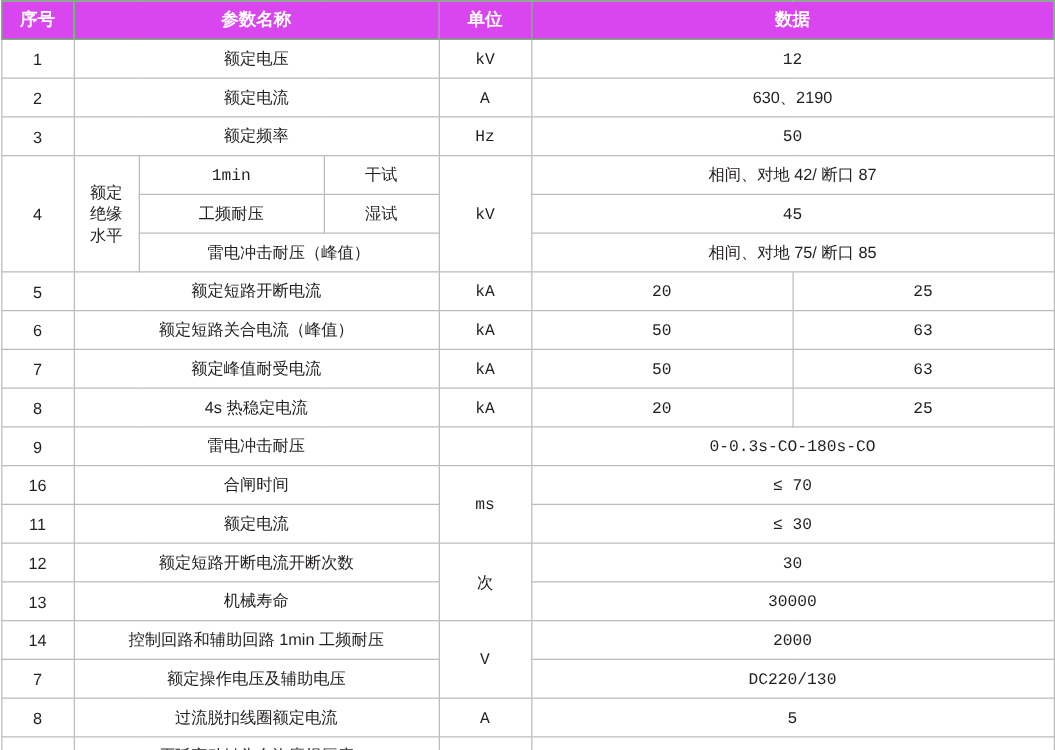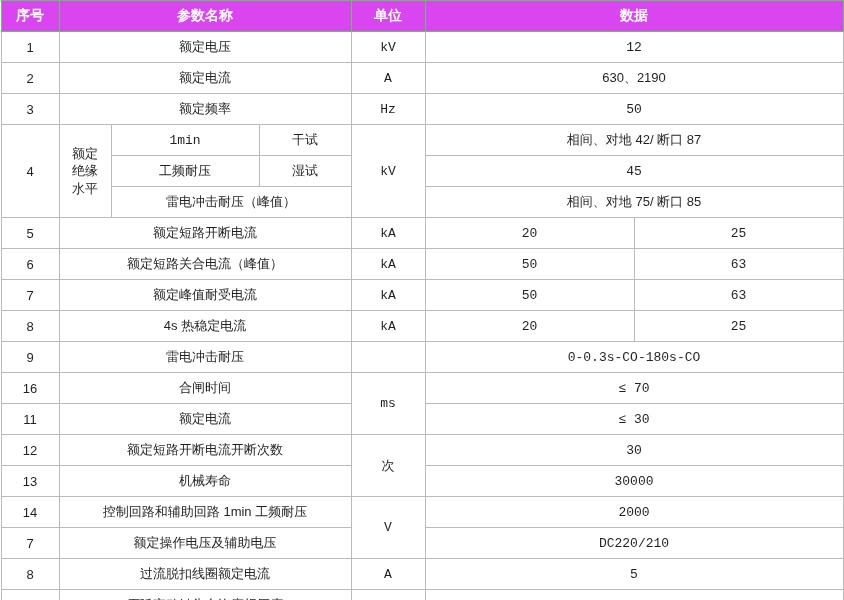--- a/index.html
+++ b/index.html
@@ -184,21 +184,21 @@
     <tr>
       <td>14</td>
       <td colspan="3" class="tight">控制回路和辅助回路 1min 工频耐压</td>
       <td rowspan="2" class="num-latin">V</td>
       <td colspan="2" class="num-latin">2000</td>
     </tr>
 
     <tr>
       <td>7</td>
       <td colspan="3">额定操作电压及辅助电压</td>
-      <td colspan="2" class="num-latin">DC220/210</td>
+      <td colspan="2" class="num-latin">DC220/130</td>
     </tr>
 
     <tr>
       <td>8</td>
       <td colspan="3">过流脱扣线圈额定电流</td>
       <td class="num-latin">A</td>
       <td colspan="2" class="num-latin">5</td>
     </tr>
 
     <tr>

